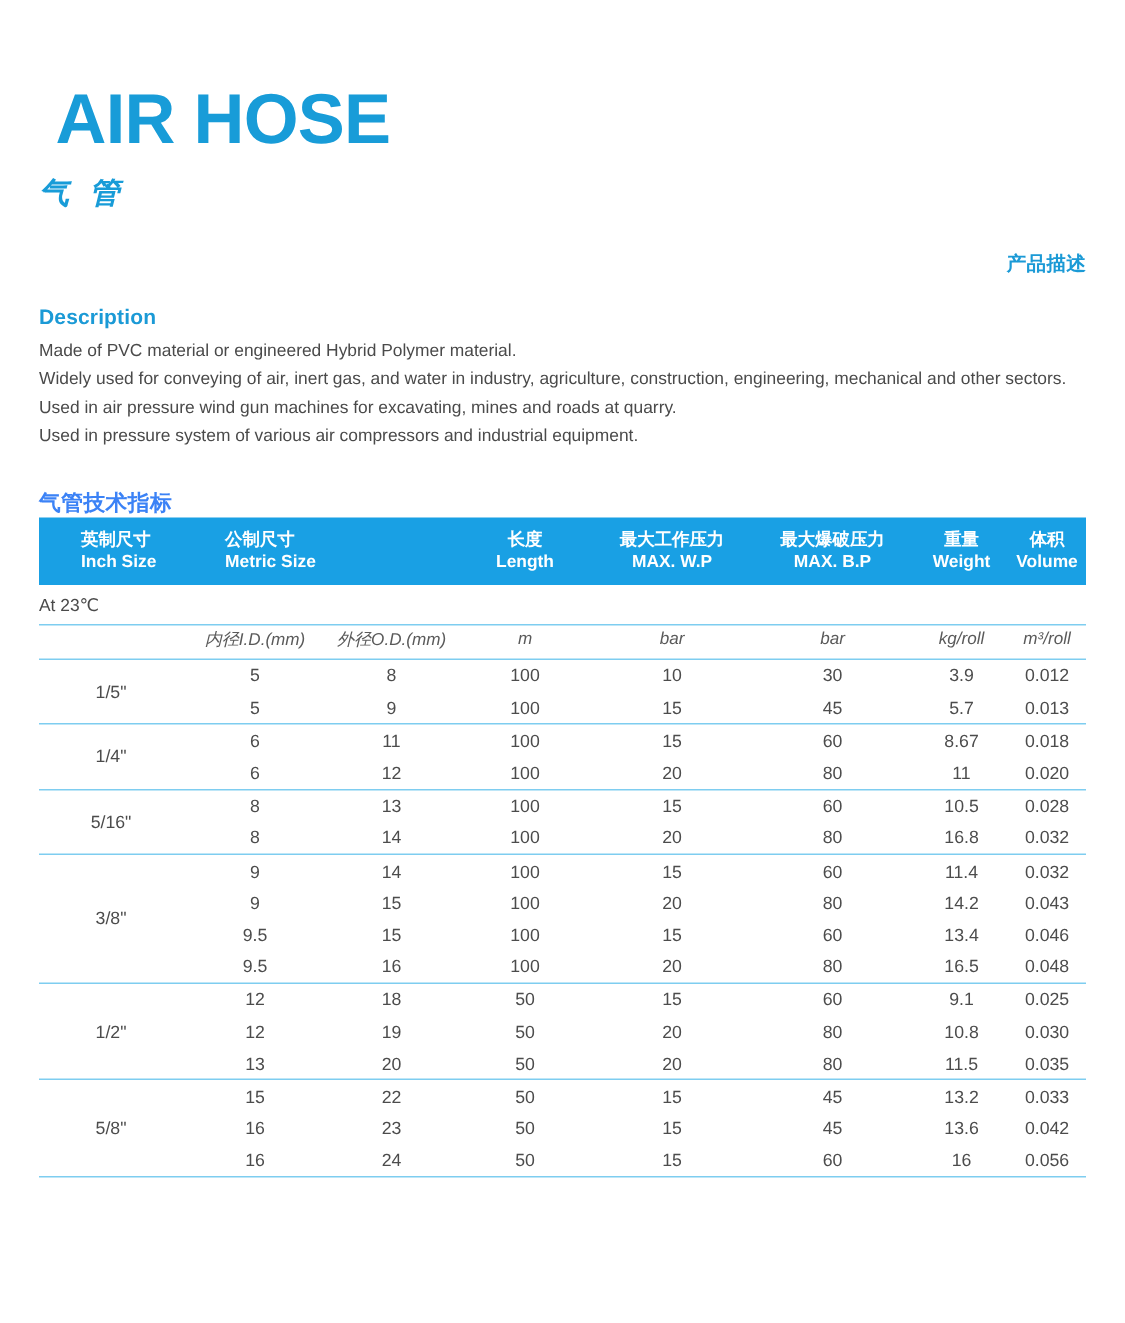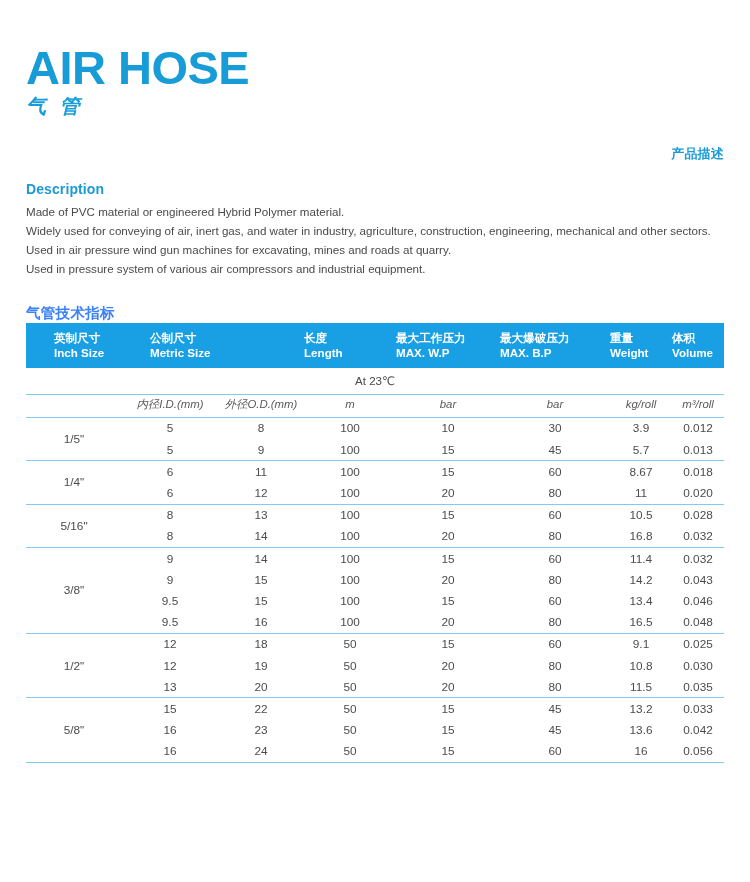--- a/index.html
+++ b/index.html
@@ -9,21 +9,21 @@
     height: 882px;
     background: #ffffff;
     font-family: "Liberation Sans", "DejaVu Sans", sans-serif;
     color: #3b3b3b;
     overflow: hidden;
   }
   .page { position: relative; width: 750px; height: 882px; padding: 0 26px; }
 
   
   .title-main {
-    margin: 0;
+    margin: 11px;
     padding-top: 44px;
     font-size: 47px;
     line-height: 1.04;
     font-weight: bold;
     letter-spacing: -0.5px;
     color: #189cd8;
     font-family: "Liberation Sans", "DejaVu Sans", sans-serif;
   }
   .title-sub {
     margin: 0 0 0 0;
@@ -86,29 +86,29 @@
   .tbl col.c7 { width: 52px; }
 
   .hdr th {
     background: #19a0e4;
     color: #ffffff;
     font-size: 11.6px;
     font-weight: bold;
     line-height: 15px;
     padding: 7px 0 8px 0;
     vertical-align: middle;
-    text-align: left;
+    text-align: center;
     border: 0;
   }
   .hdr th.lead { text-align: left; padding-left: 28px; }
   .hdr .cn { display: block; font-size: 11.6px; }
   .hdr .en { display: block; font-size: 11.6px; font-weight: bold; }
 
   .attemp td {
-    text-align: center;
+    text-align: left;
     font-size: 11.6px;
     color: #4a4a4a;
     padding: 6px 0 6px 0;
     border-bottom: 1.6px solid #7ecdf0;
   }
 
   .units td {
     text-align: center;
     font-size: 11.4px;
     color: #5a5a5a;

